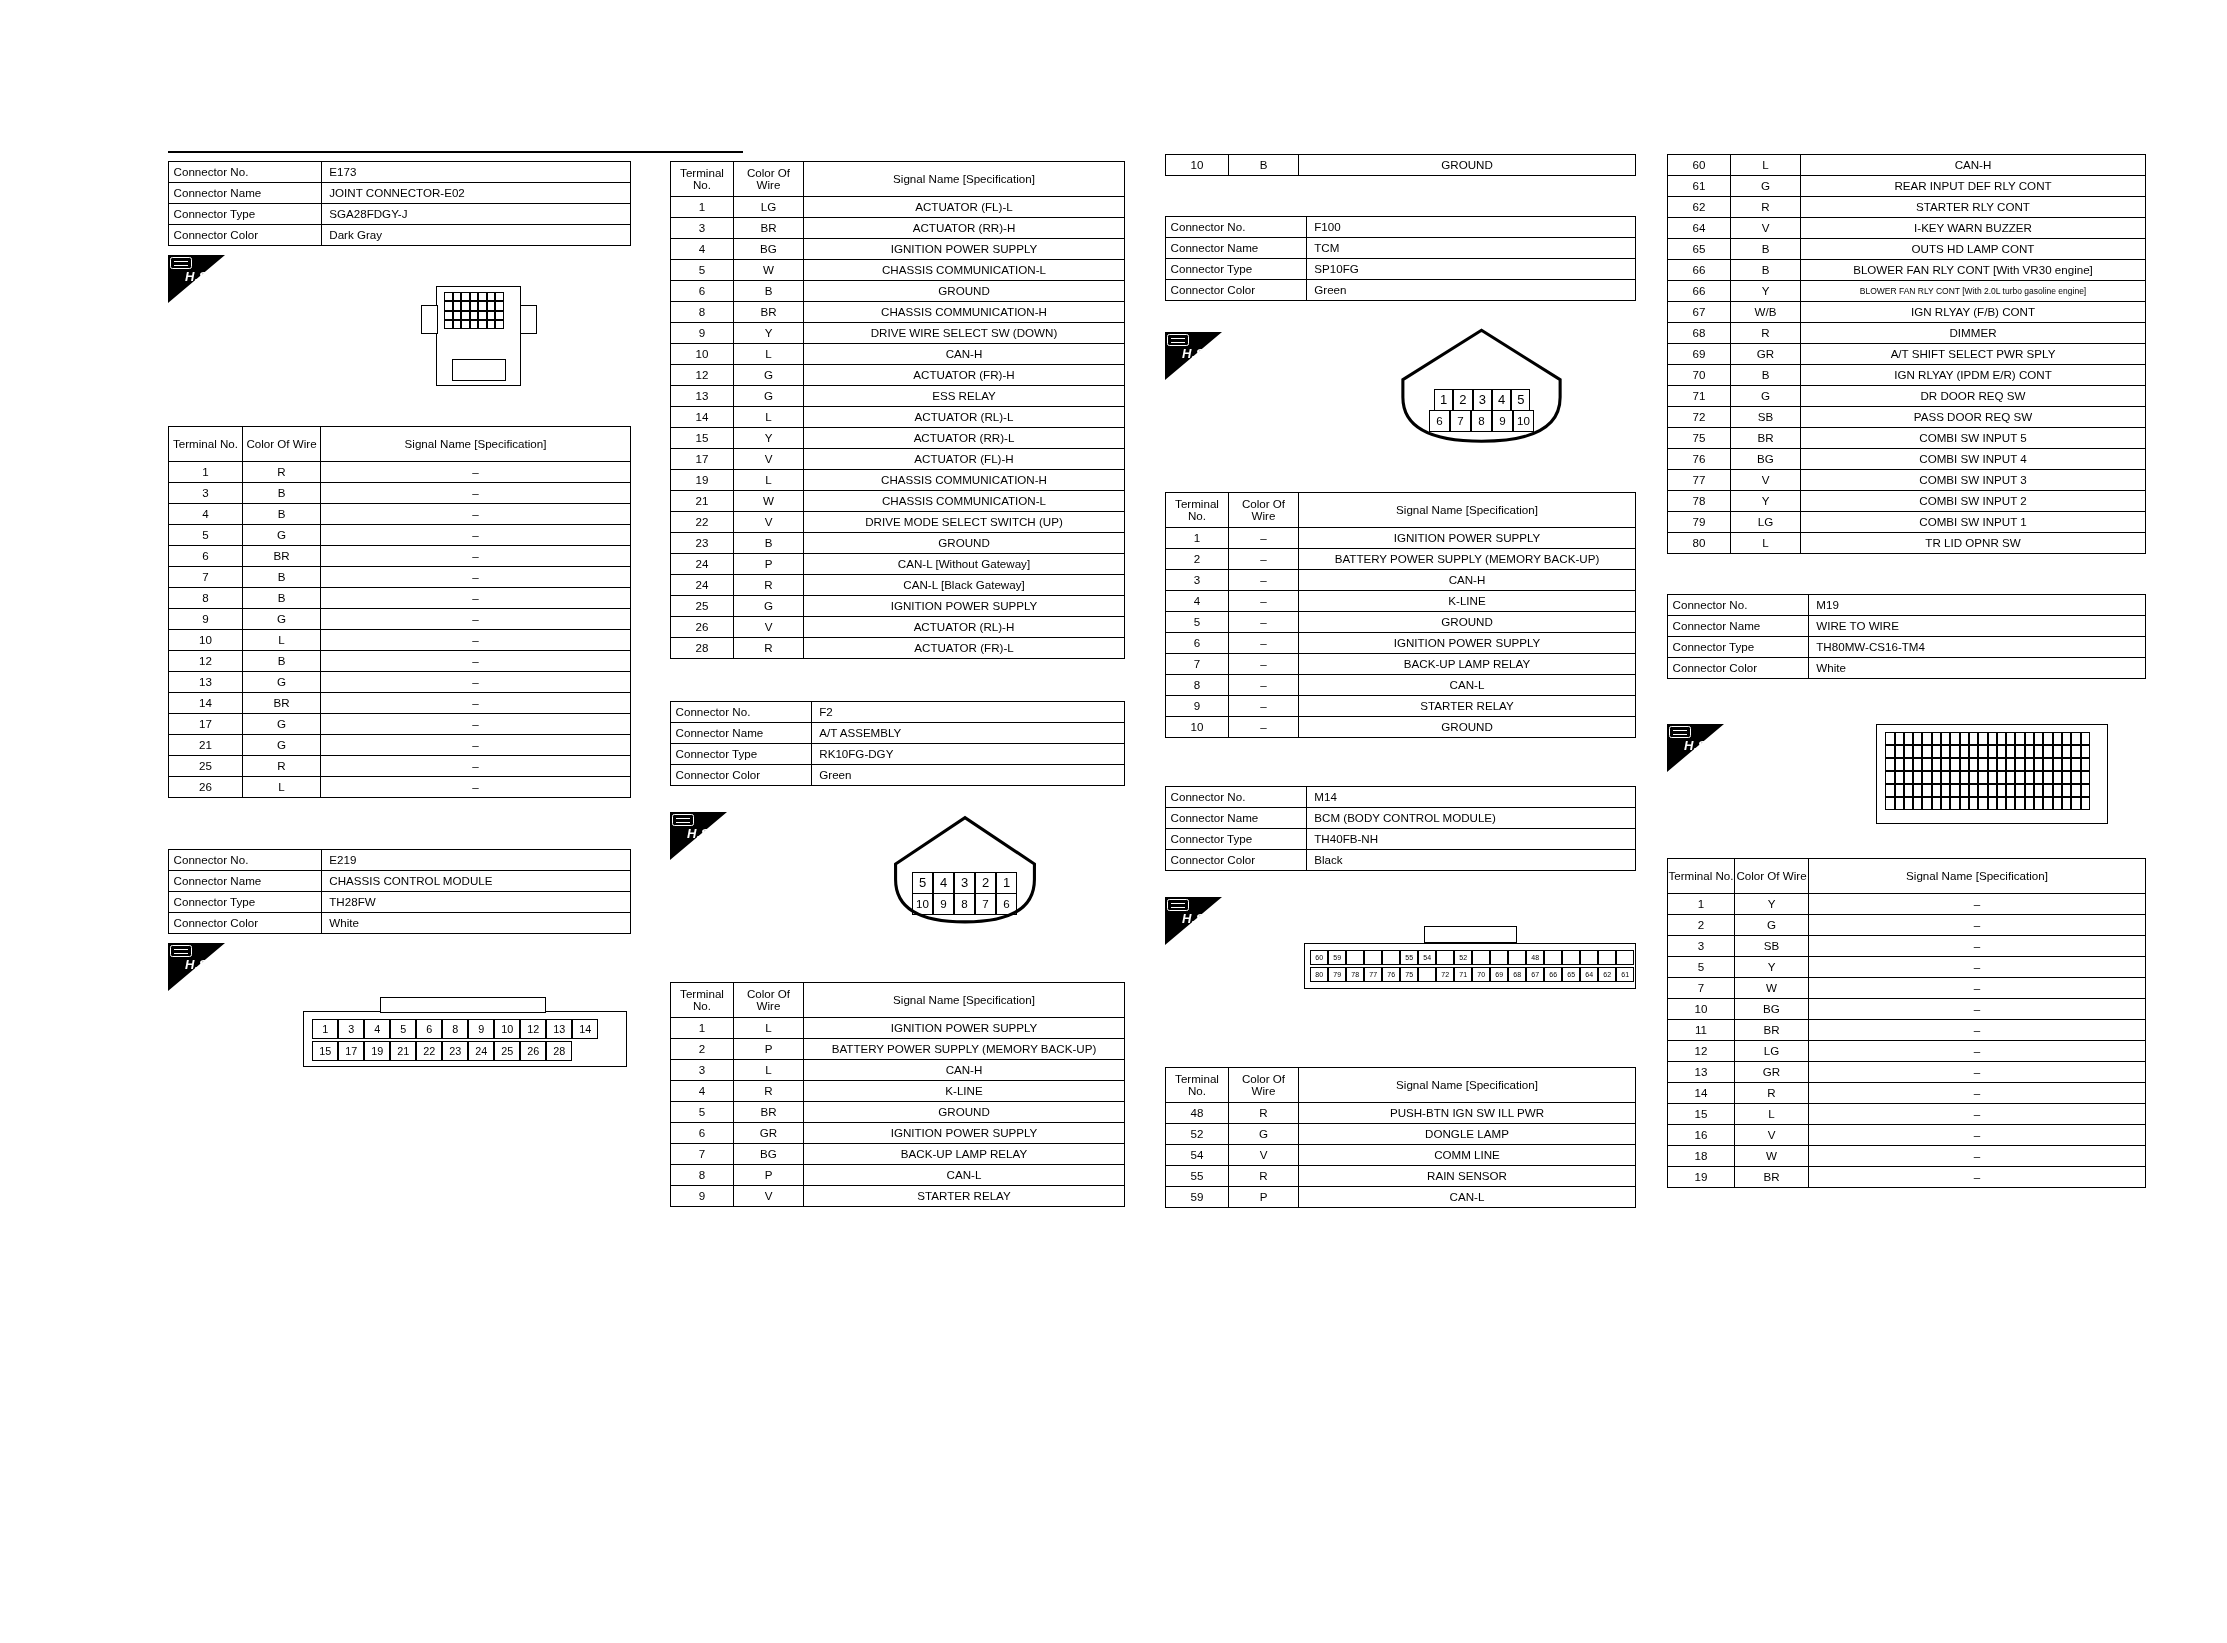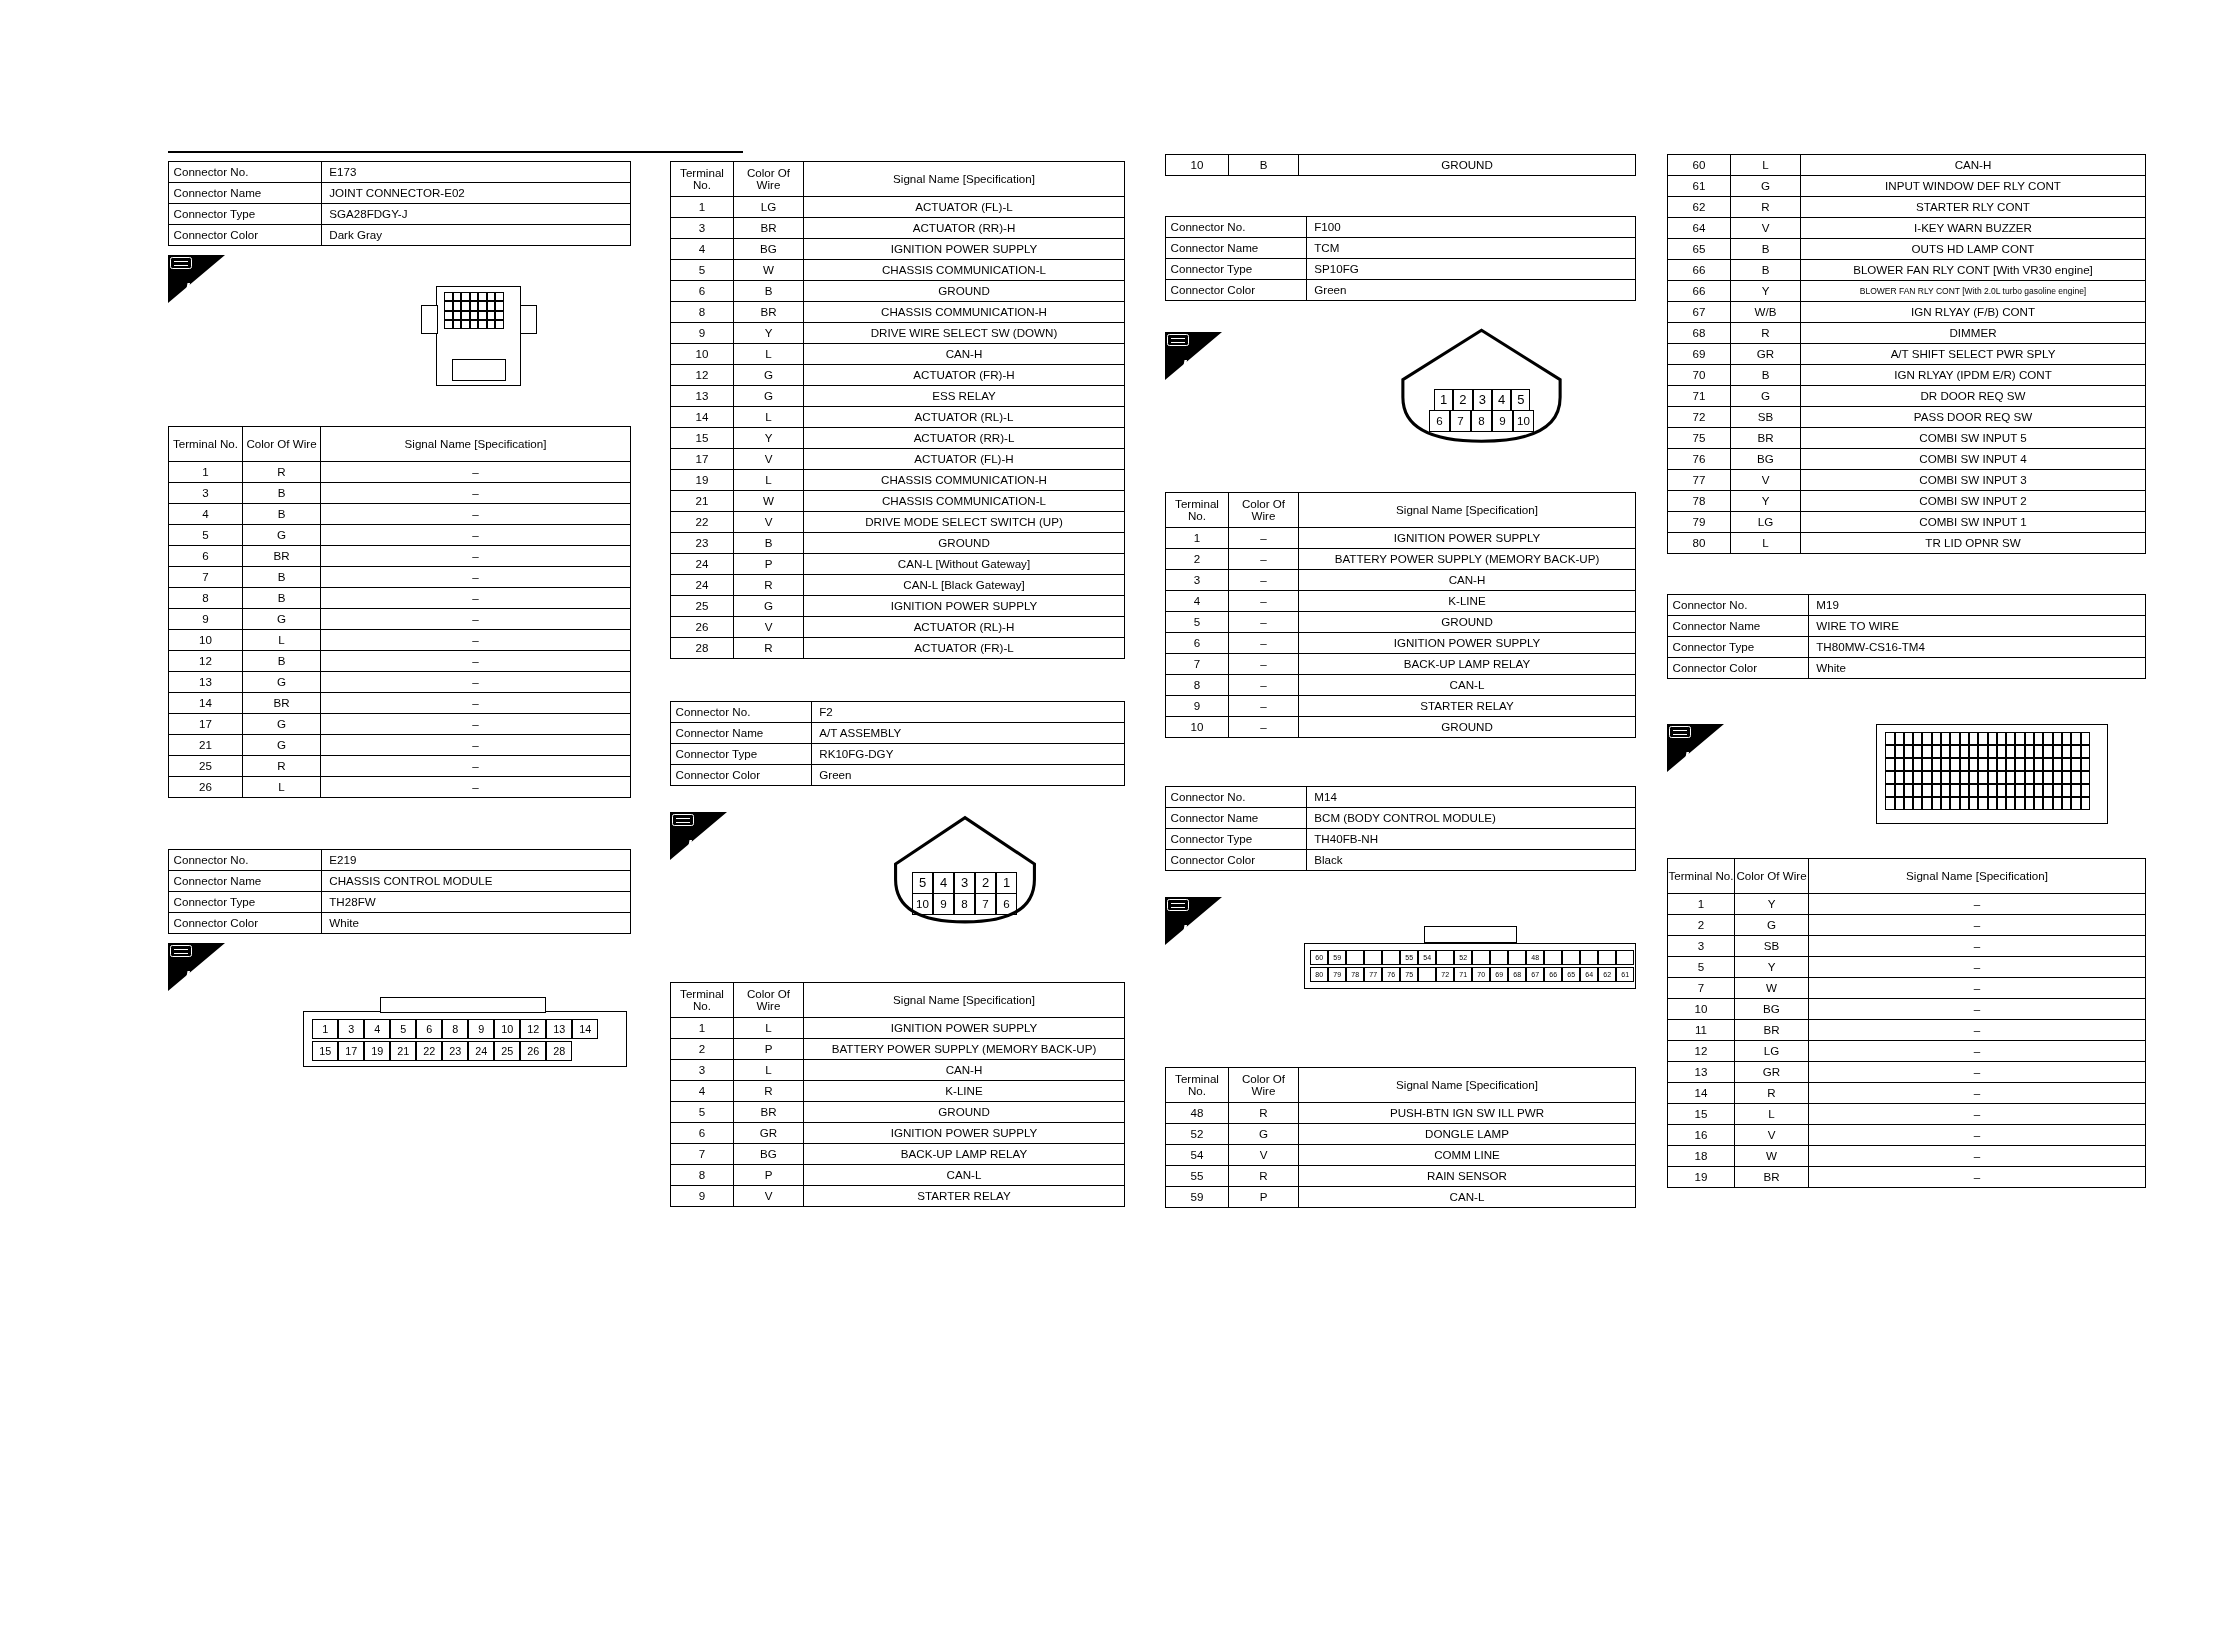--- a/index.html
+++ b/index.html
@@ -82,23 +82,23 @@
   .hs .tri {
     position: absolute;
     left: 0; top: 0;
     width: 0; height: 0;
     border-left: 57px solid #000;
     border-bottom: 48px solid transparent;
   }
   .hs .hs-text {
     position: absolute;
     left: 17px;
-    bottom: 3px;
+    bottom: 19px;
     color: #fff;
-    font-size: 17px;
+    font-size: 13px;
     font-weight: bold;
     letter-spacing: 0.4px;
     font-style: italic;
   }
   .hs .conn-ico {
     position: absolute;
     left: 2.3px;
     top: 2.3px;
     width: 21.6px;
     height: 11.6px;
@@ -821,21 +821,21 @@
   <table class="grid" style="position:absolute; left:1667px; top:154px; width:479px;">
     <tbody>
         <tr>
           <td style="width: 62px;">60</td>
           <td style="width: 69px;">L</td>
           <td>CAN-H</td>
         </tr>
         <tr>
           <td>61</td>
           <td>G</td>
-          <td>INPUT WINDOW DEF RLY CONT</td>
+          <td>REAR INPUT DEF RLY CONT</td>
         </tr>
         <tr>
           <td>62</td>
           <td>R</td>
           <td>STARTER RLY CONT</td>
         </tr>
         <tr>
           <td>64</td>
           <td>V</td>
           <td>I-KEY WARN BUZZER</td>

